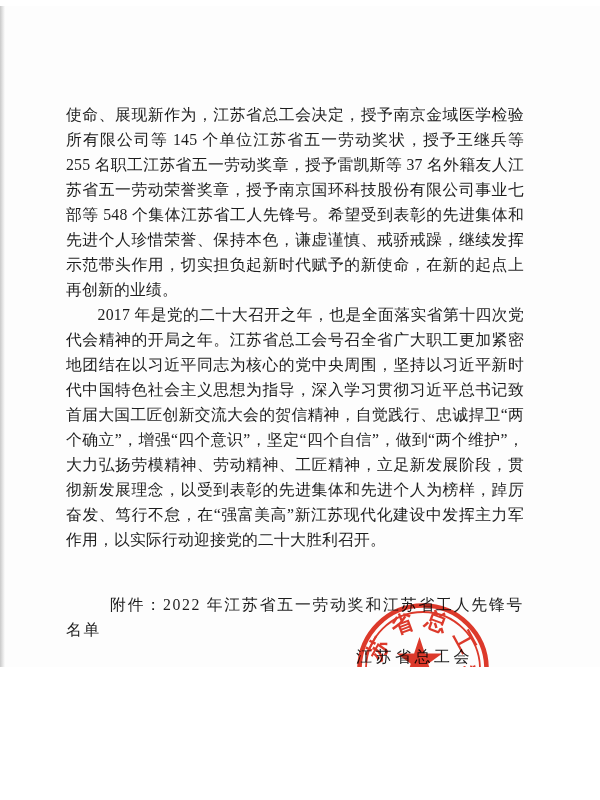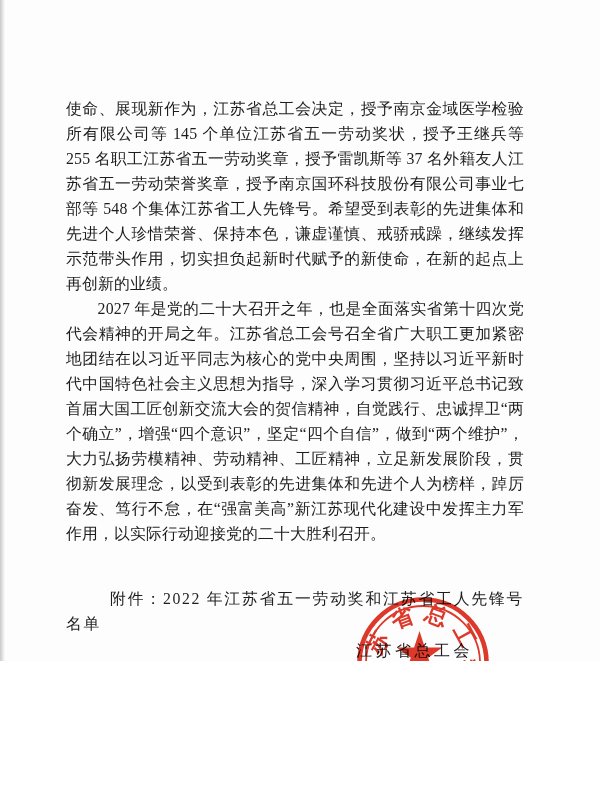--- a/index.html
+++ b/index.html
@@ -3,20 +3,21 @@
 <meta charset="utf-8">
 <style>
   html,body{margin:0;padding:0;background:#ffffff;}
   .page{
     position:relative;
     width:600px;height:661px;
     background:var(--paper,#fdfdfd);
     color:var(--ink,#1d1d1d);
     font-family:"Liberation Serif","DejaVu Serif",serif;
     overflow:hidden;
+    margin-top:6px;
   }
   .edge-shade{
     position:absolute;left:0;top:0;width:5px;height:100%;
     background:linear-gradient(90deg,#c9c9c9,rgba(255,255,255,0));
     pointer-events:none;
   }
   .body-text{
     position:absolute;left:66px;top:96px;width:458px;
     font-size:15.8px;line-height:25px;
     text-align:justify;text-justify:inter-ideograph;
@@ -52,21 +53,21 @@
 </style>
 </head>
 <body>
 
 <div class="page">
 
   <div class="edge-shade"></div>
 
   <div class="body-text">
     <p class="para">使命、展现新作为，江苏省总工会决定，授予南京金域医学检验所有限公司等 145 个单位江苏省五一劳动奖状，授予王继兵等 255 名职工江苏省五一劳动奖章，授予雷凯斯等 37 名外籍友人江苏省五一劳动荣誉奖章，授予南京国环科技股份有限公司事业七部等 548 个集体江苏省工人先锋号。希望受到表彰的先进集体和先进个人珍惜荣誉、保持本色，谦虚谨慎、戒骄戒躁，继续发挥示范带头作用，切实担负起新时代赋予的新使命，在新的起点上再创新的业绩。</p>
-    <p class="para para-indent">2027 年是党的二十大召开之年，也是全面落实省第十四次党代会精神的开局之年。江苏省总工会号召全省广大职工更加紧密地团结在以习近平同志为核心的党中央周围，坚持以习近平新时代中国特色社会主义思想为指导，深入学习贯彻习近平总书记致首届大国工匠创新交流大会的贺信精神，自觉践行、忠诚捍卫“两个确立”，增强“四个意识”，坚定“四个自信”，做到“两个维护”，大力弘扬劳模精神、劳动精神、工匠精神，立足新发展阶段，贯彻新发展理念，以受到表彰的先进集体和先进个人为榜样，踔厉奋发、笃行不怠，在“强富美高”新江苏现代化建设中发挥主力军作用，以实际行动迎接党的二十大胜利召开。</p>
+    <p class="para para-indent">2017 年是党的二十大召开之年，也是全面落实省第十四次党代会精神的开局之年。江苏省总工会号召全省广大职工更加紧密地团结在以习近平同志为核心的党中央周围，坚持以习近平新时代中国特色社会主义思想为指导，深入学习贯彻习近平总书记致首届大国工匠创新交流大会的贺信精神，自觉践行、忠诚捍卫“两个确立”，增强“四个意识”，坚定“四个自信”，做到“两个维护”，大力弘扬劳模精神、劳动精神、工匠精神，立足新发展阶段，贯彻新发展理念，以受到表彰的先进集体和先进个人为榜样，踔厉奋发、笃行不怠，在“强富美高”新江苏现代化建设中发挥主力军作用，以实际行动迎接党的二十大胜利召开。</p>
     <p class="para attachment">附件：2022 年江苏省五一劳动奖和江苏省工人先锋号名单</p>
   </div>
 
   <div class="sig-org">江苏省总工会</div>
 
   <div class="sig-date">2022 年 4 月 28 日</div>
 
   <svg class="seal" viewBox="0 0 138 134" aria-hidden="true">
     <circle class="ring-outer" cx="69" cy="67" r="63.5"></circle>
     <circle class="ring-inner" cx="69" cy="67" r="57"></circle>

